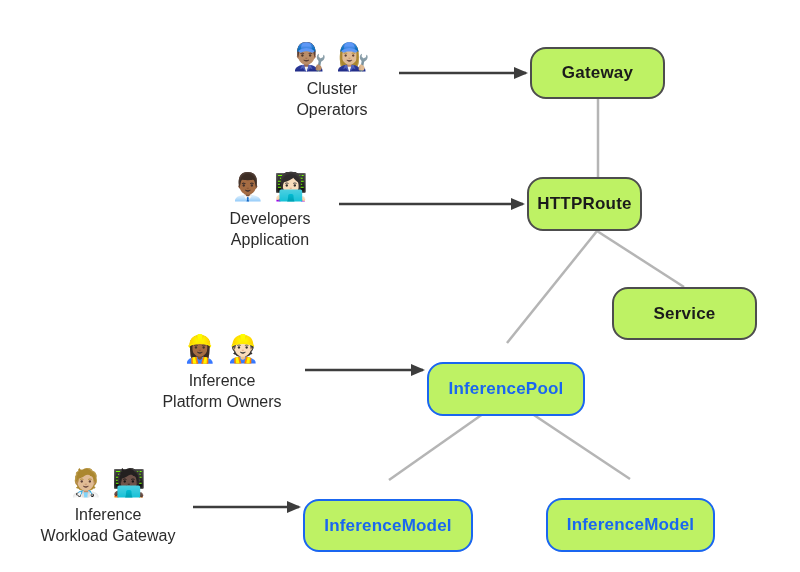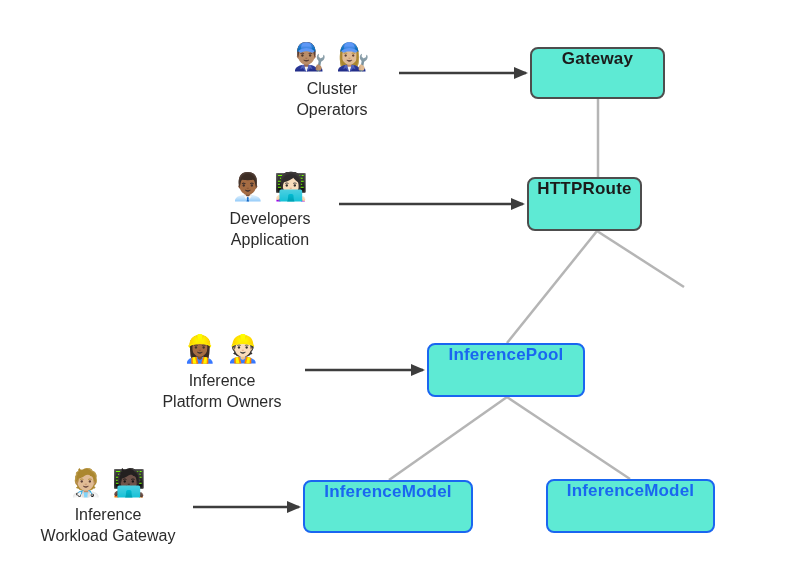--- a/index.html
+++ b/index.html
@@ -16,37 +16,37 @@
     left: 0; top: 0;
     width: 800px; height: 572px;
     z-index: 1;
   }
   .edge { stroke: var(--connector, #b5b5b5); stroke-width: 2.5; fill: none; }
   .arrow { stroke: var(--arrow, #3d3d3d); stroke-width: 2.5; fill: none; }
   .arrowhead-fill { fill: var(--arrow, #3d3d3d); }
   .node {
     position: absolute;
     z-index: 2;
-    background: #5eead4;
+    background: #bef264;
     border: 2px solid;
-    border-radius: 8px;
+    border-radius: 16px;
     display: flex;
-    align-items: flex-start;
+    align-items: center;
     justify-content: center;
     box-sizing: border-box;
   }
   .node .node-label {
     font-weight: bold;
     font-size: 17px;
     letter-spacing: 0.2px;
     white-space: nowrap;
   }
   .node.core { border-color: var(--core-border, #4d4d4d); }
   .node.core .node-label { color: var(--core-text, #1b1b1b); }
-  .node.extension { border-color: var(--extension, #1a66f0); }
+  .node.extension { border-color: var(--extension, #1a66f0); margin-top: 19px; }
   .node.extension .node-label { color: var(--extension, #1a66f0); }
   .persona {
     position: absolute;
     z-index: 2;
     width: 180px;
     text-align: center;
   }
   .persona-emoji {
     font-size: 27px;
     line-height: 42px;
@@ -85,20 +85,23 @@
   </svg>
 
   <div class="node core" style="left:530px; top:47px; width:135px; height:52px">
     <span class="node-label">Gateway</span>
   </div>
 
   <div class="node core" style="left:527px; top:177px; width:115px; height:54px">
     <span class="node-label">HTTPRoute</span>
   </div>
 
+  <div class="node core" style="left:612px; top:287px; width:145px; height:53px">
+    <span class="node-label">Service</span>
+  </div>
 
   <div class="node extension" style="left:427px; top:343px; width:158px; height:54px">
     <span class="node-label">InferencePool</span>
   </div>
 
   <div class="node extension" style="left:303px; top:480px; width:170px; height:53px">
     <span class="node-label">InferenceModel</span>
   </div>
 
   <div class="node extension" style="left:546px; top:479px; width:169px; height:54px">

